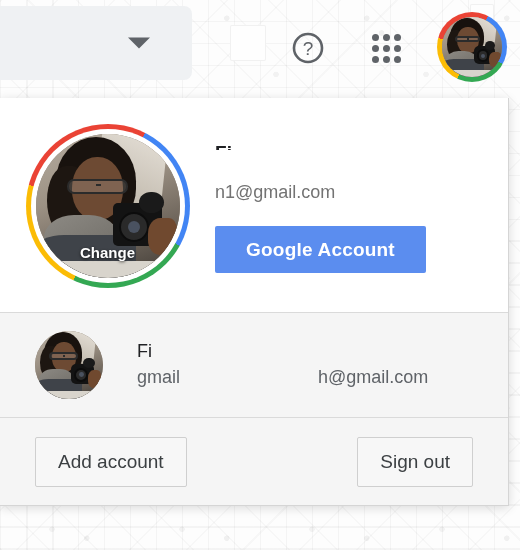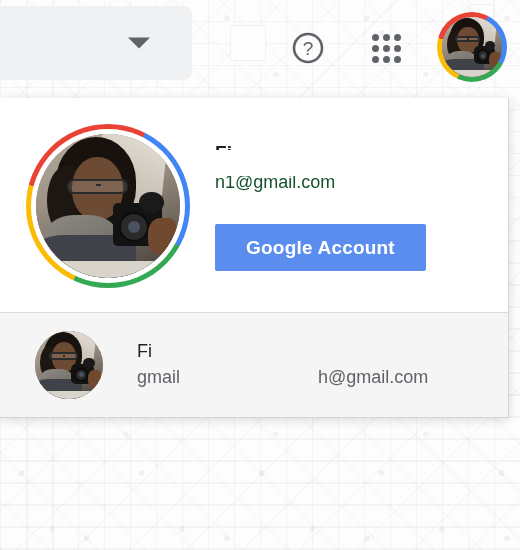--- a/index.html
+++ b/index.html
@@ -187,41 +187,41 @@
   #primary-name {
     font-size: 19px;
     font-weight: bold;
     color: #202124;
     letter-spacing: 0.1px;
     height: 24px;
     overflow: hidden;
   }
   #primary-email {
     font-size: 18px;
-    color: #14532d;
-    margin-top: 6px;
+    color: #737373;
+    margin-top: 16px;
     height: 24px;
     overflow: hidden;
   }
   
   .redact { position: absolute; background: #ffffff; z-index: 2; }
   #redact-name  { left: 24px;  top: 0px;  width: 190px; height: 26px; }
   #redact-email { left: 0px;   top: 30px; width: 98px;  height: 26px; }
 
   #privacy-link {
     display: inline-block;
     margin-top: 12px;
     font-size: 18px;
     color: #3367d6;
     text-decoration: none;
   }
 
   #google-account-button {
     display: block;
-    margin-top: 28px;
+    margin-top: 20px;
     width: 211px; height: 47px;
     background: #5b8def;
     color: #ffffff;
     border: none;
     border-radius: 2px;
     font-family: "Liberation Sans", sans-serif;
     font-size: 19px;
     font-weight: bold;
     letter-spacing: 0.2px;
     cursor: pointer;
@@ -339,20 +339,21 @@
             <div class="hair2"></div>
             <div class="face"></div>
           <div class="glasses"></div>
             <div class="scarf"></div>
             <div class="body"></div>
           <div class="cam-body"></div>
             <div class="cam-flash"></div>
             <div class="cam-lens"></div>
           <div class="hand"></div>
             <div class="desk"></div>
+          <div id="change-overlay">Change</div>
         </div>
       </div>
     </div>
 
     <div id="primary-info">
       <div id="primary-name">Fi</div>
       <div class="redact" id="redact-name"></div>
 
       <div id="primary-email">n1@gmail.com</div>
       <div class="redact" id="redact-email"></div>
@@ -387,13 +388,17 @@
 
       <div id="secondary-email">
         <span>gmail</span>
         <span style="display:inline-block; width:118px;"></span>
         <span>oh@gmail.com</span>
       </div>
       <div class="redact" id="redact-sec-email"></div>
     </div>
   </div>
 
+  <div id="card-footer">
+    <button id="add-account-button" class="footer-button">Add account</button>
+    <button id="sign-out-button" class="footer-button">Sign out</button>
+  </div>
 </div>
 
 </body></html>

